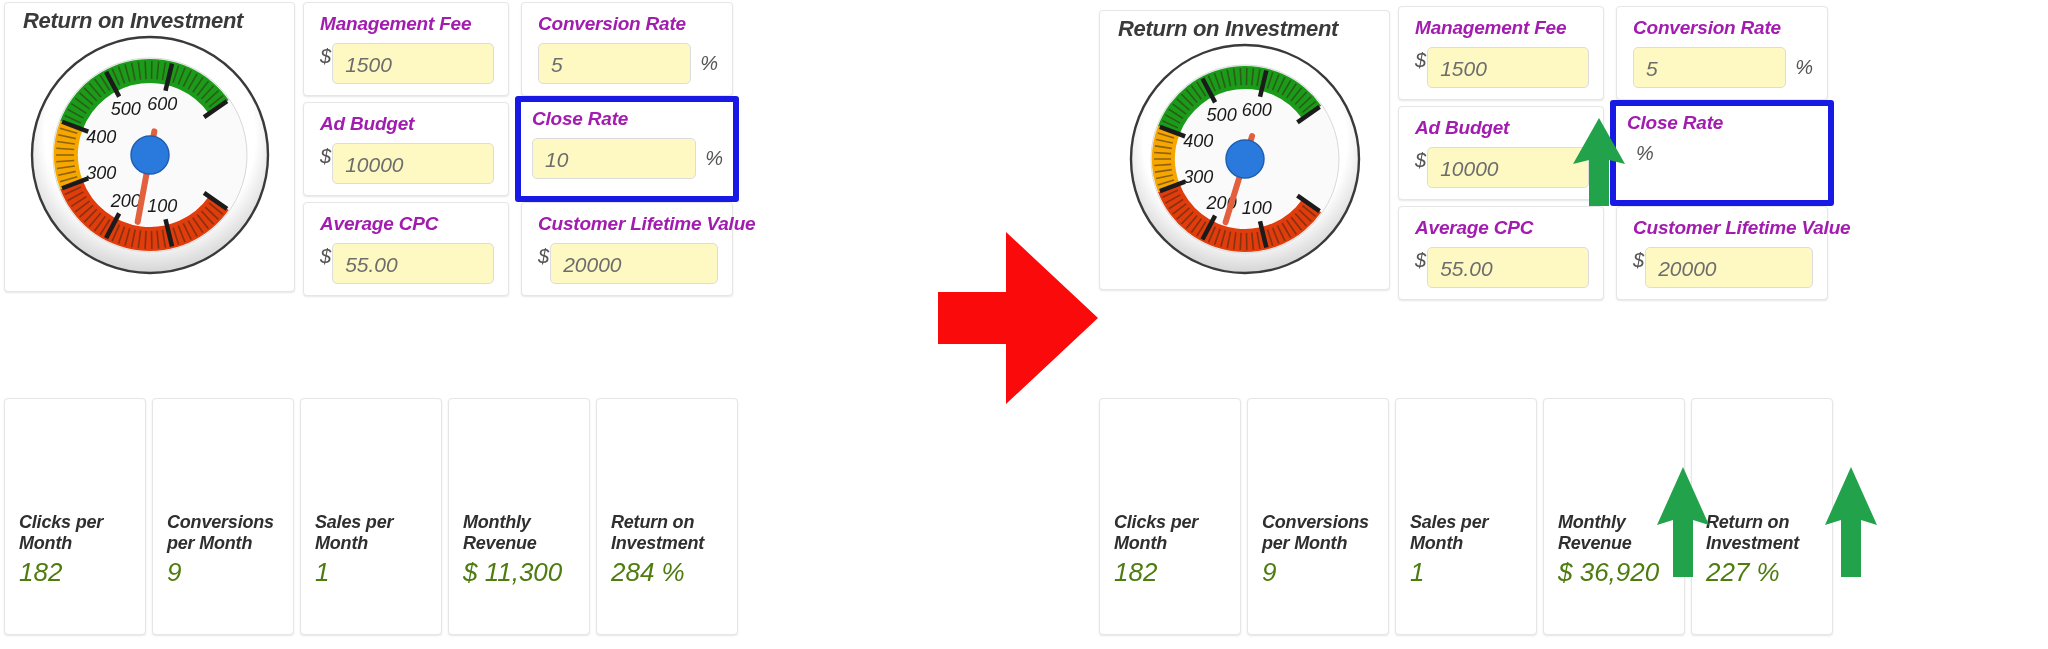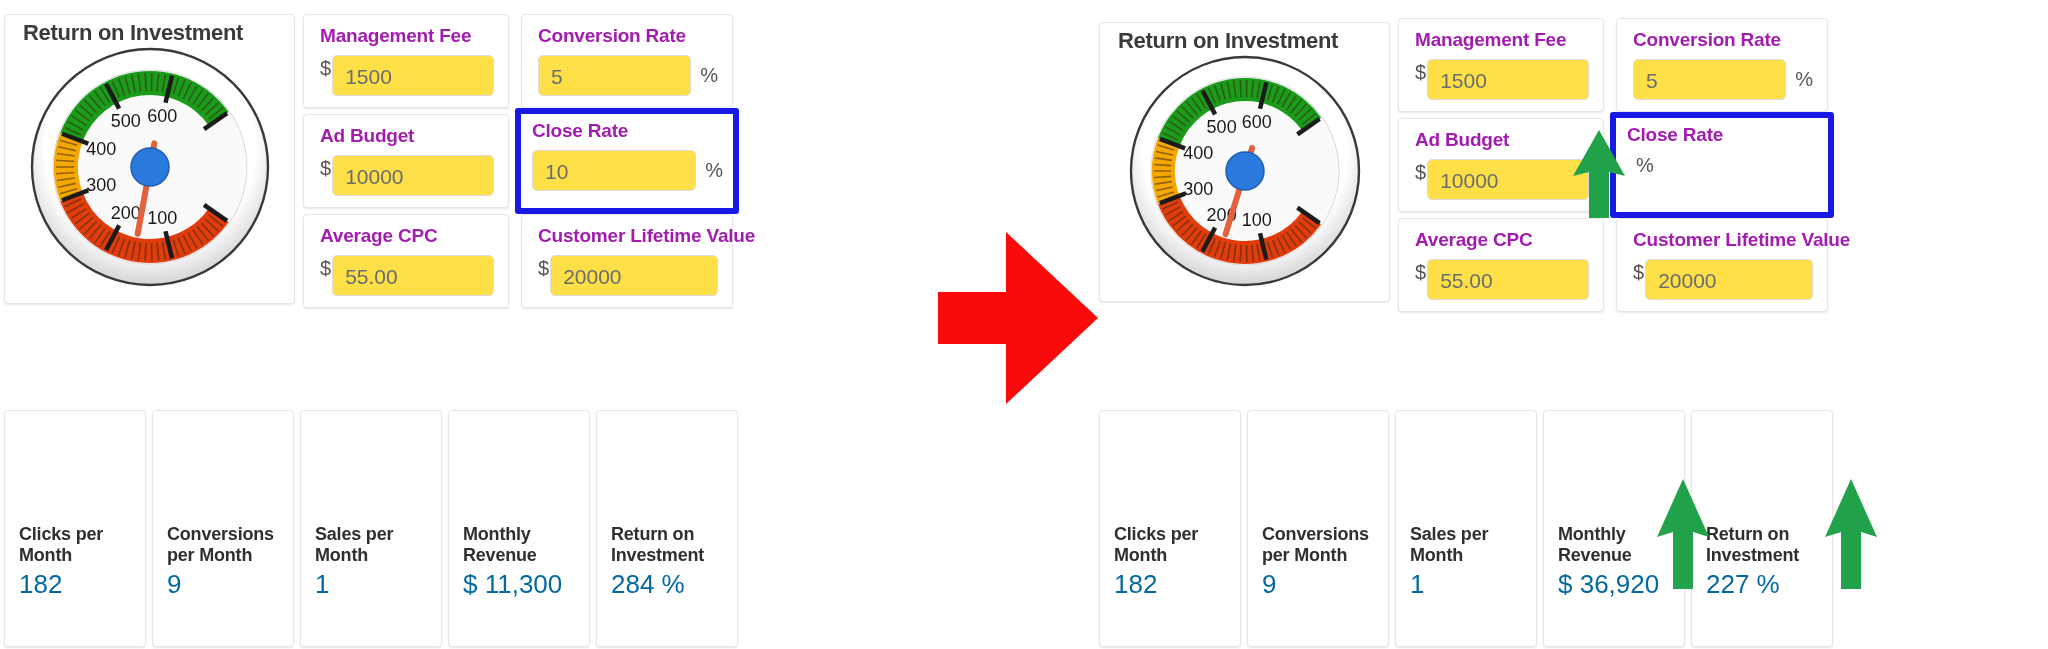--- a/index.html
+++ b/index.html
@@ -3,21 +3,21 @@
 <meta charset="utf-8">
 <style>
   html,body{margin:0;padding:0;}
   body{
     width:2048px;height:649px;
     background:#ffffff;
     font-family:"Liberation Sans", sans-serif;
     overflow:hidden;
     position:relative;
   }
-  .panel{position:absolute;top:12px;height:477px;}
+  .panel{position:absolute;top:0;height:477px;font-style:italic;}
   #panel-before{left:0;width:955px;}
   #panel-after{left:1095px;width:953px;}
 
   
   .card{
     position:absolute;
     background:#ffffff;
     border:1px solid #e6e6e6;
     border-radius:4px;
     box-shadow:0 1px 2px rgba(0,0,0,.10);
@@ -54,21 +54,21 @@
   .adorn-post{
     font-size:20px;color:#555;
     margin-left:9px;
   }
   .txt-input{
     flex:1 1 auto;
     height:41px;
     line-height:41px;
     border:1px solid #dcdcdc;
     border-radius:5px;
-    background:#fde047;
+    background:#fef9c3;
     color:#6d6d6d;
     font-size:21px;
     padding:0 12px;
     box-sizing:border-box;
     font-family:"Liberation Sans", sans-serif;
     overflow:hidden;
     white-space:nowrap;
   }
 
   
@@ -87,21 +87,21 @@
   }
 
   
   .kpi-label{
     position:absolute;left:14px;right:8px;
     font-size:18px;font-weight:bold;color:#2f2f2f;
     line-height:1.18;letter-spacing:-.2px;
   }
   .kpi-value{
     position:absolute;left:14px;
-    font-size:26px;color:#0369a1;
+    font-size:26px;color:#4d7c0f;
     white-space:nowrap;
   }
 
   
   .red-arrow{position:absolute;}
   .green-arrow{position:absolute;}
 </style>
 </head>
 <body>
 

